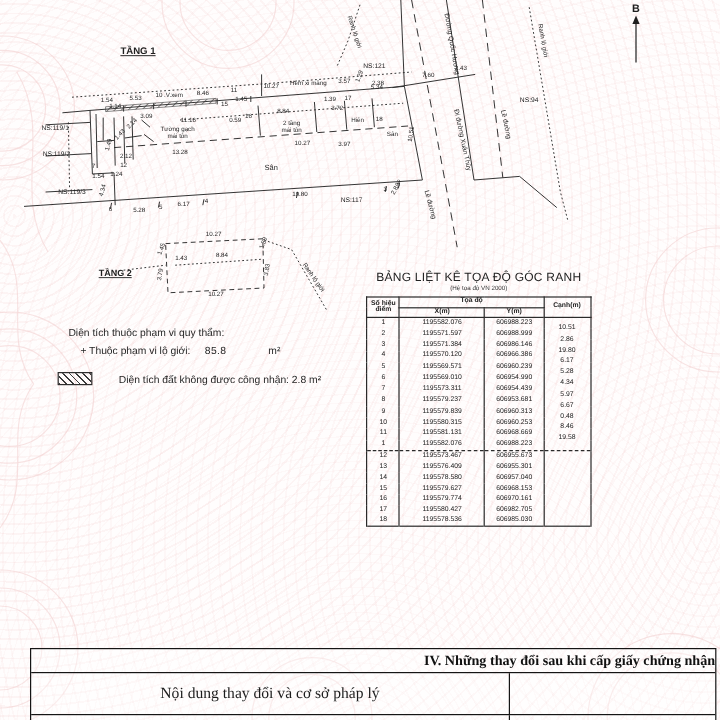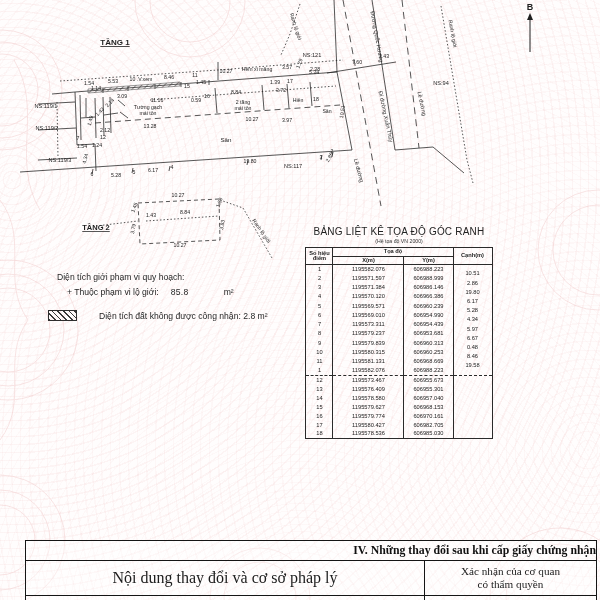--- a/index.html
+++ b/index.html
@@ -40,21 +40,21 @@
   .ct tbody tr.last td{border-bottom:1px dashed #2a2a2a;}
   .canh-in{position:relative;height:110px;width:100%;}
   .canh-in span{position:absolute;left:0;width:100%;text-align:center;}
 
   
   .sec4{position:absolute;left:25px;top:540px;width:570px;height:75px;border:1.5px solid #151515;
     font-family:"Liberation Serif",serif;z-index:2;background:rgba(255,255,255,0.35);}
   .sec4-title{height:19px;line-height:19px;text-align:right;font-weight:bold;font-size:11.8px;
     border-bottom:1.2px solid #151515;color:#111;}
   .sec4-cols{display:flex;height:34px;border-bottom:1.2px solid #151515;}
-  .sec4-left{width:398px;border-right:1.2px solid #151515;display:flex;align-items:center;justify-content:center;font-size:16px;}
+  .sec4-left{width:398px;border-right:1.2px solid #151515;display:flex;align-items:center;justify-content:center;font-size:13px;}
   .sec4-right{flex:1;display:flex;flex-direction:column;align-items:center;justify-content:center;font-size:11.2px;line-height:1.15;}
   .sec4-next{display:flex;height:22px;}
   .sec4-next .nl{width:398px;border-right:1.2px solid #151515;}
   .sec4-next .nr{flex:1;}
 </style>
 </head>
 <body>
 
 <div class="page">
 
@@ -210,21 +210,21 @@
         <text x="136" y="208" font-size="5.2" text-anchor="middle" transform="rotate(-70 136 208)">1.45</text>
         <text x="151" y="217" font-size="5.2" text-anchor="middle">1.43</text>
         <text x="185" y="214" font-size="5.2" text-anchor="middle">8.84</text>
         <text x="135" y="229" font-size="5.2" text-anchor="middle" transform="rotate(-80 135 229)">3.79</text>
         <text x="224" y="225" font-size="5.2" text-anchor="middle" transform="rotate(-80 224 225)">3.83</text>
         <text x="180" y="247" font-size="5.2" text-anchor="middle">10.27</text>
       </g>
   </svg>
 
   <div class="legend">
-    <div class="l1">Diện tích giới phạm vi quy hoạch:</div>
+    <div class="l1">Diện tích thuộc phạm vi quy thẩm:</div>
     <div class="l2">
       <span>+ Thuộc phạm vi lộ giới:</span><span class="val">85.8</span><span class="unit">m²</span>
     </div>
     <div class="l3">
       <span class="swatch"></span>
       <span><span>Diện tích đất không được công nhận:</span> <span>2.8 m²</span></span>
     </div>
   </div>
 
   <div class="coord-wrap">
@@ -361,24 +361,20 @@
             <td>606985.030</td>
           </tr>
         </tbody>
     </table>
   </div>
 
   <div class="sec4">
     <div class="sec4-title">IV. Những thay đổi sau khi cấp giấy chứng nhận</div>
     <div class="sec4-cols">
       <div class="sec4-left">Nội dung thay đổi và cơ sở pháp lý</div>
-      <div class="sec4-right">
-        <span>Xác nhận của cơ quan</span>
-        <span>có thẩm quyền</span>
-      </div>
     </div>
     <div class="sec4-next">
         <div class="nl"></div>
         <div class="nr"></div>
       </div>
   </div>
 
 </div>
 
 </body></html>

